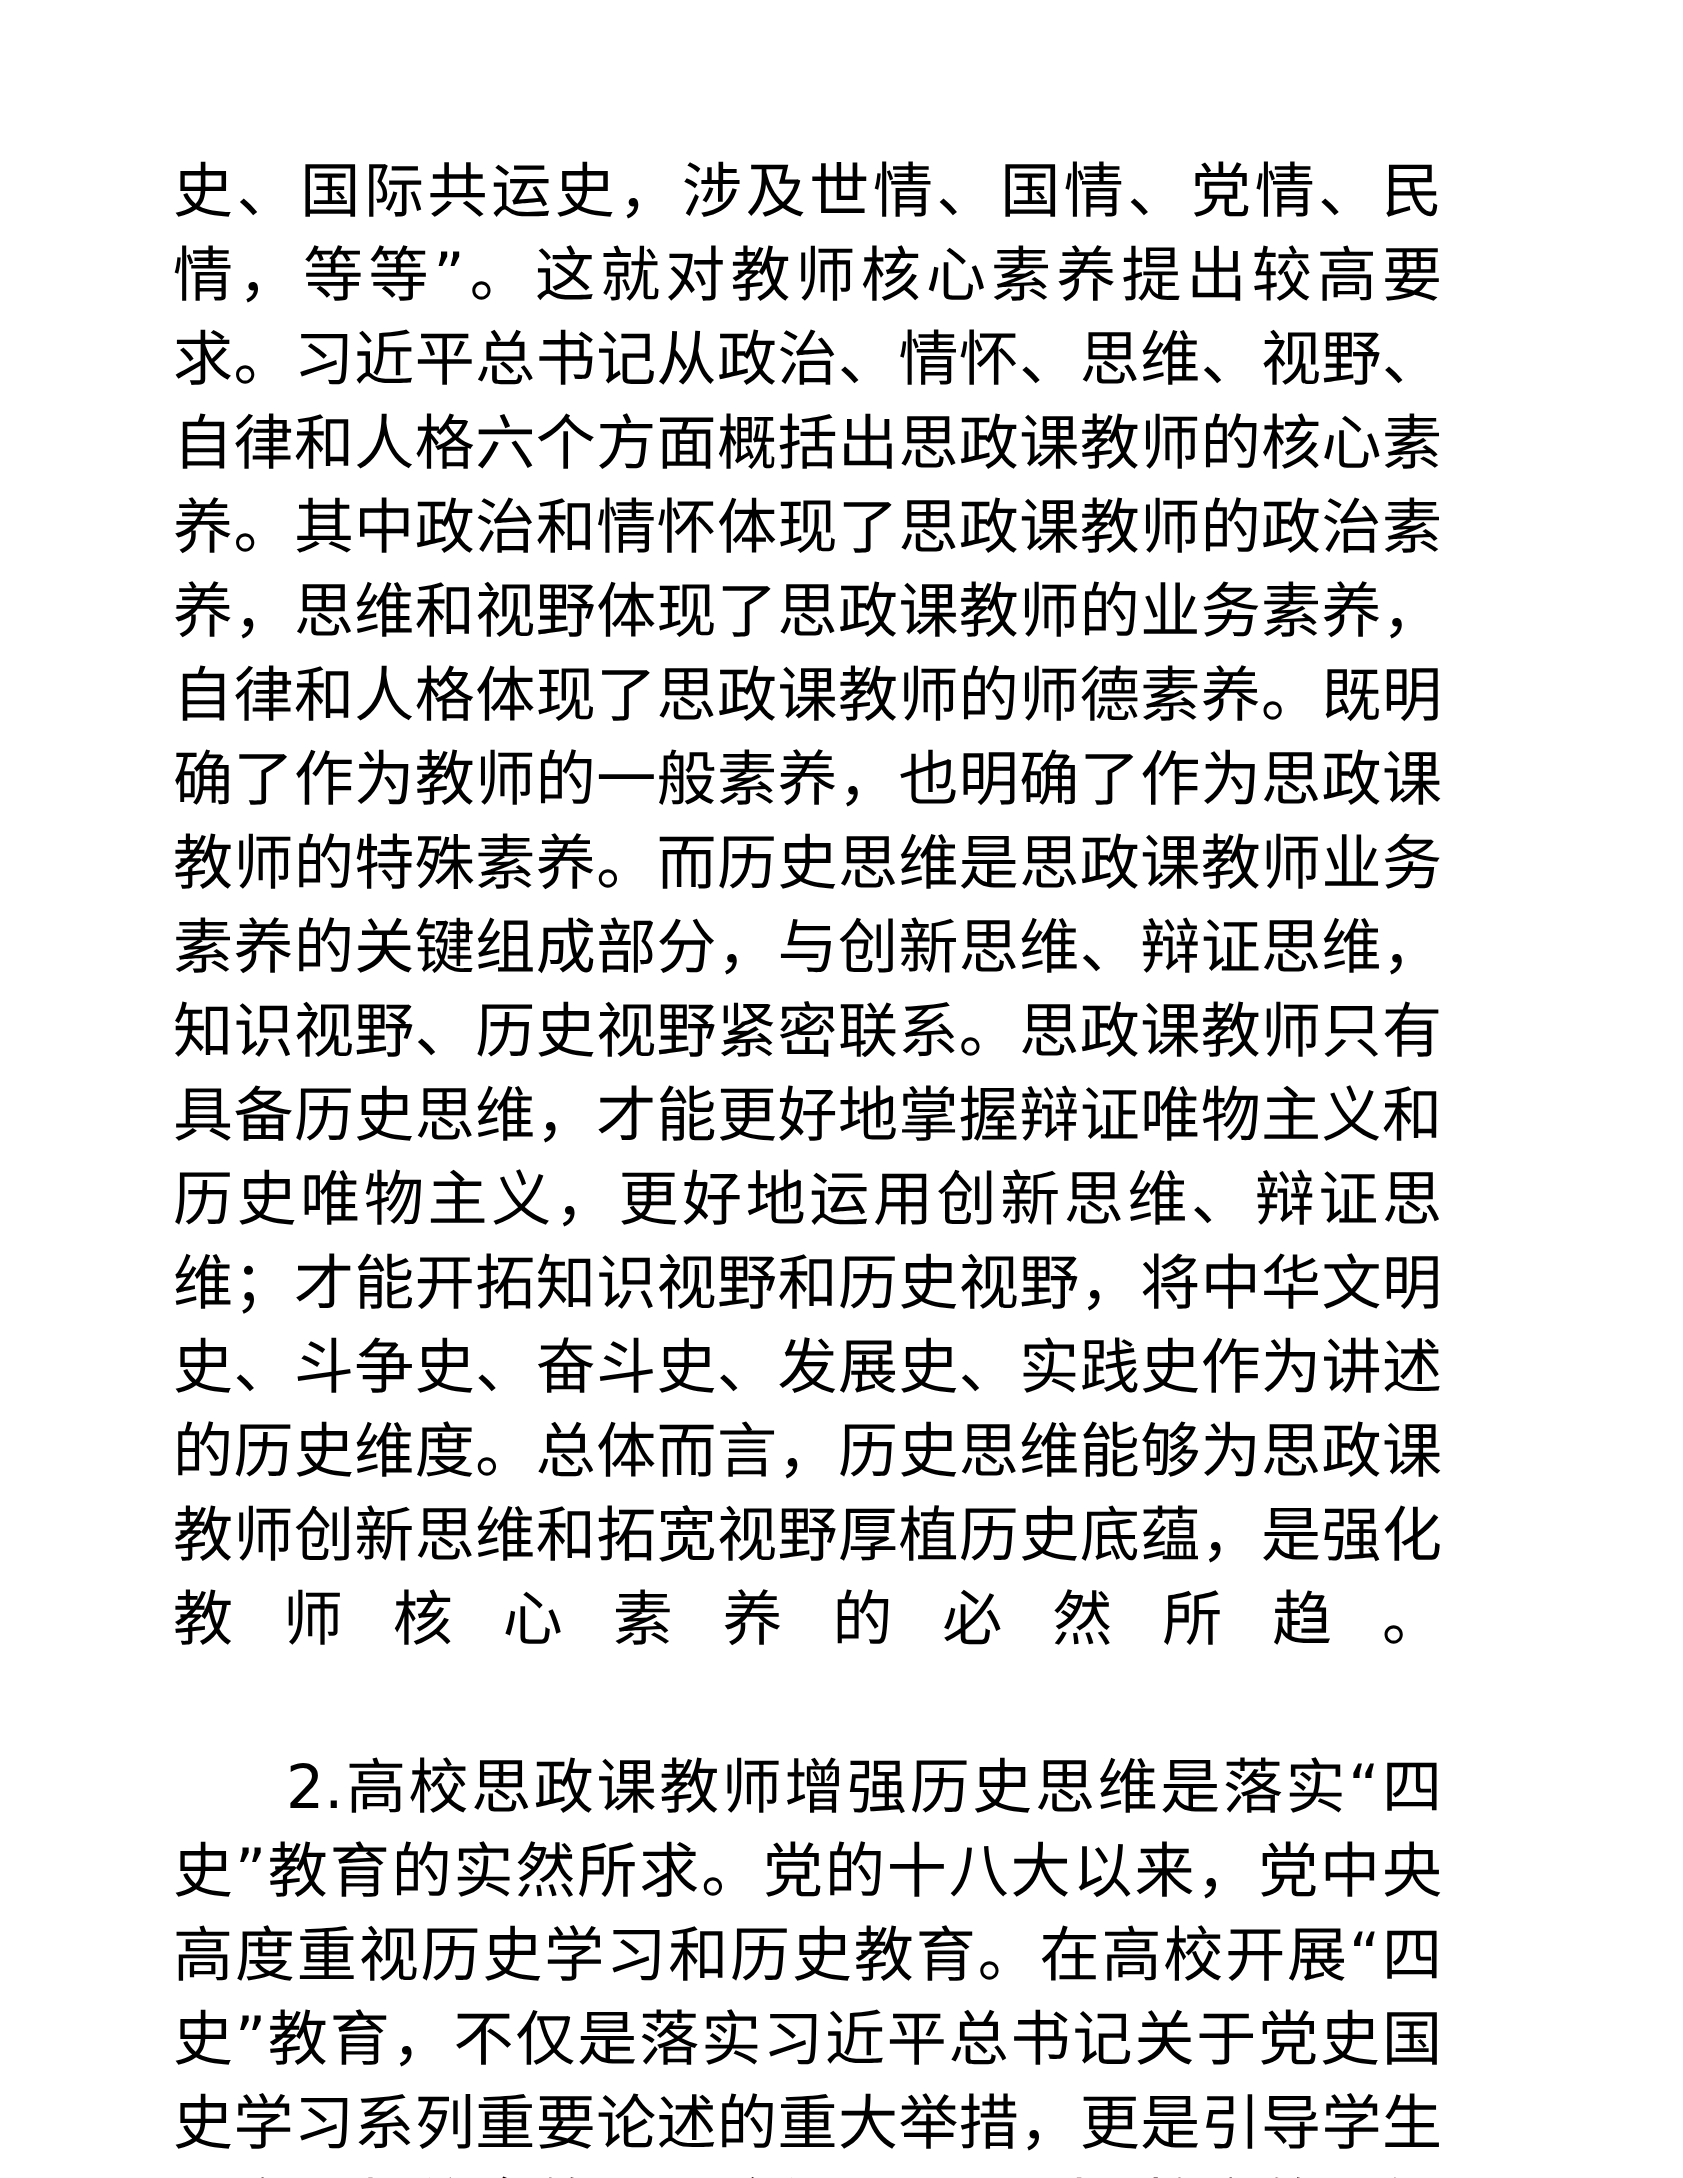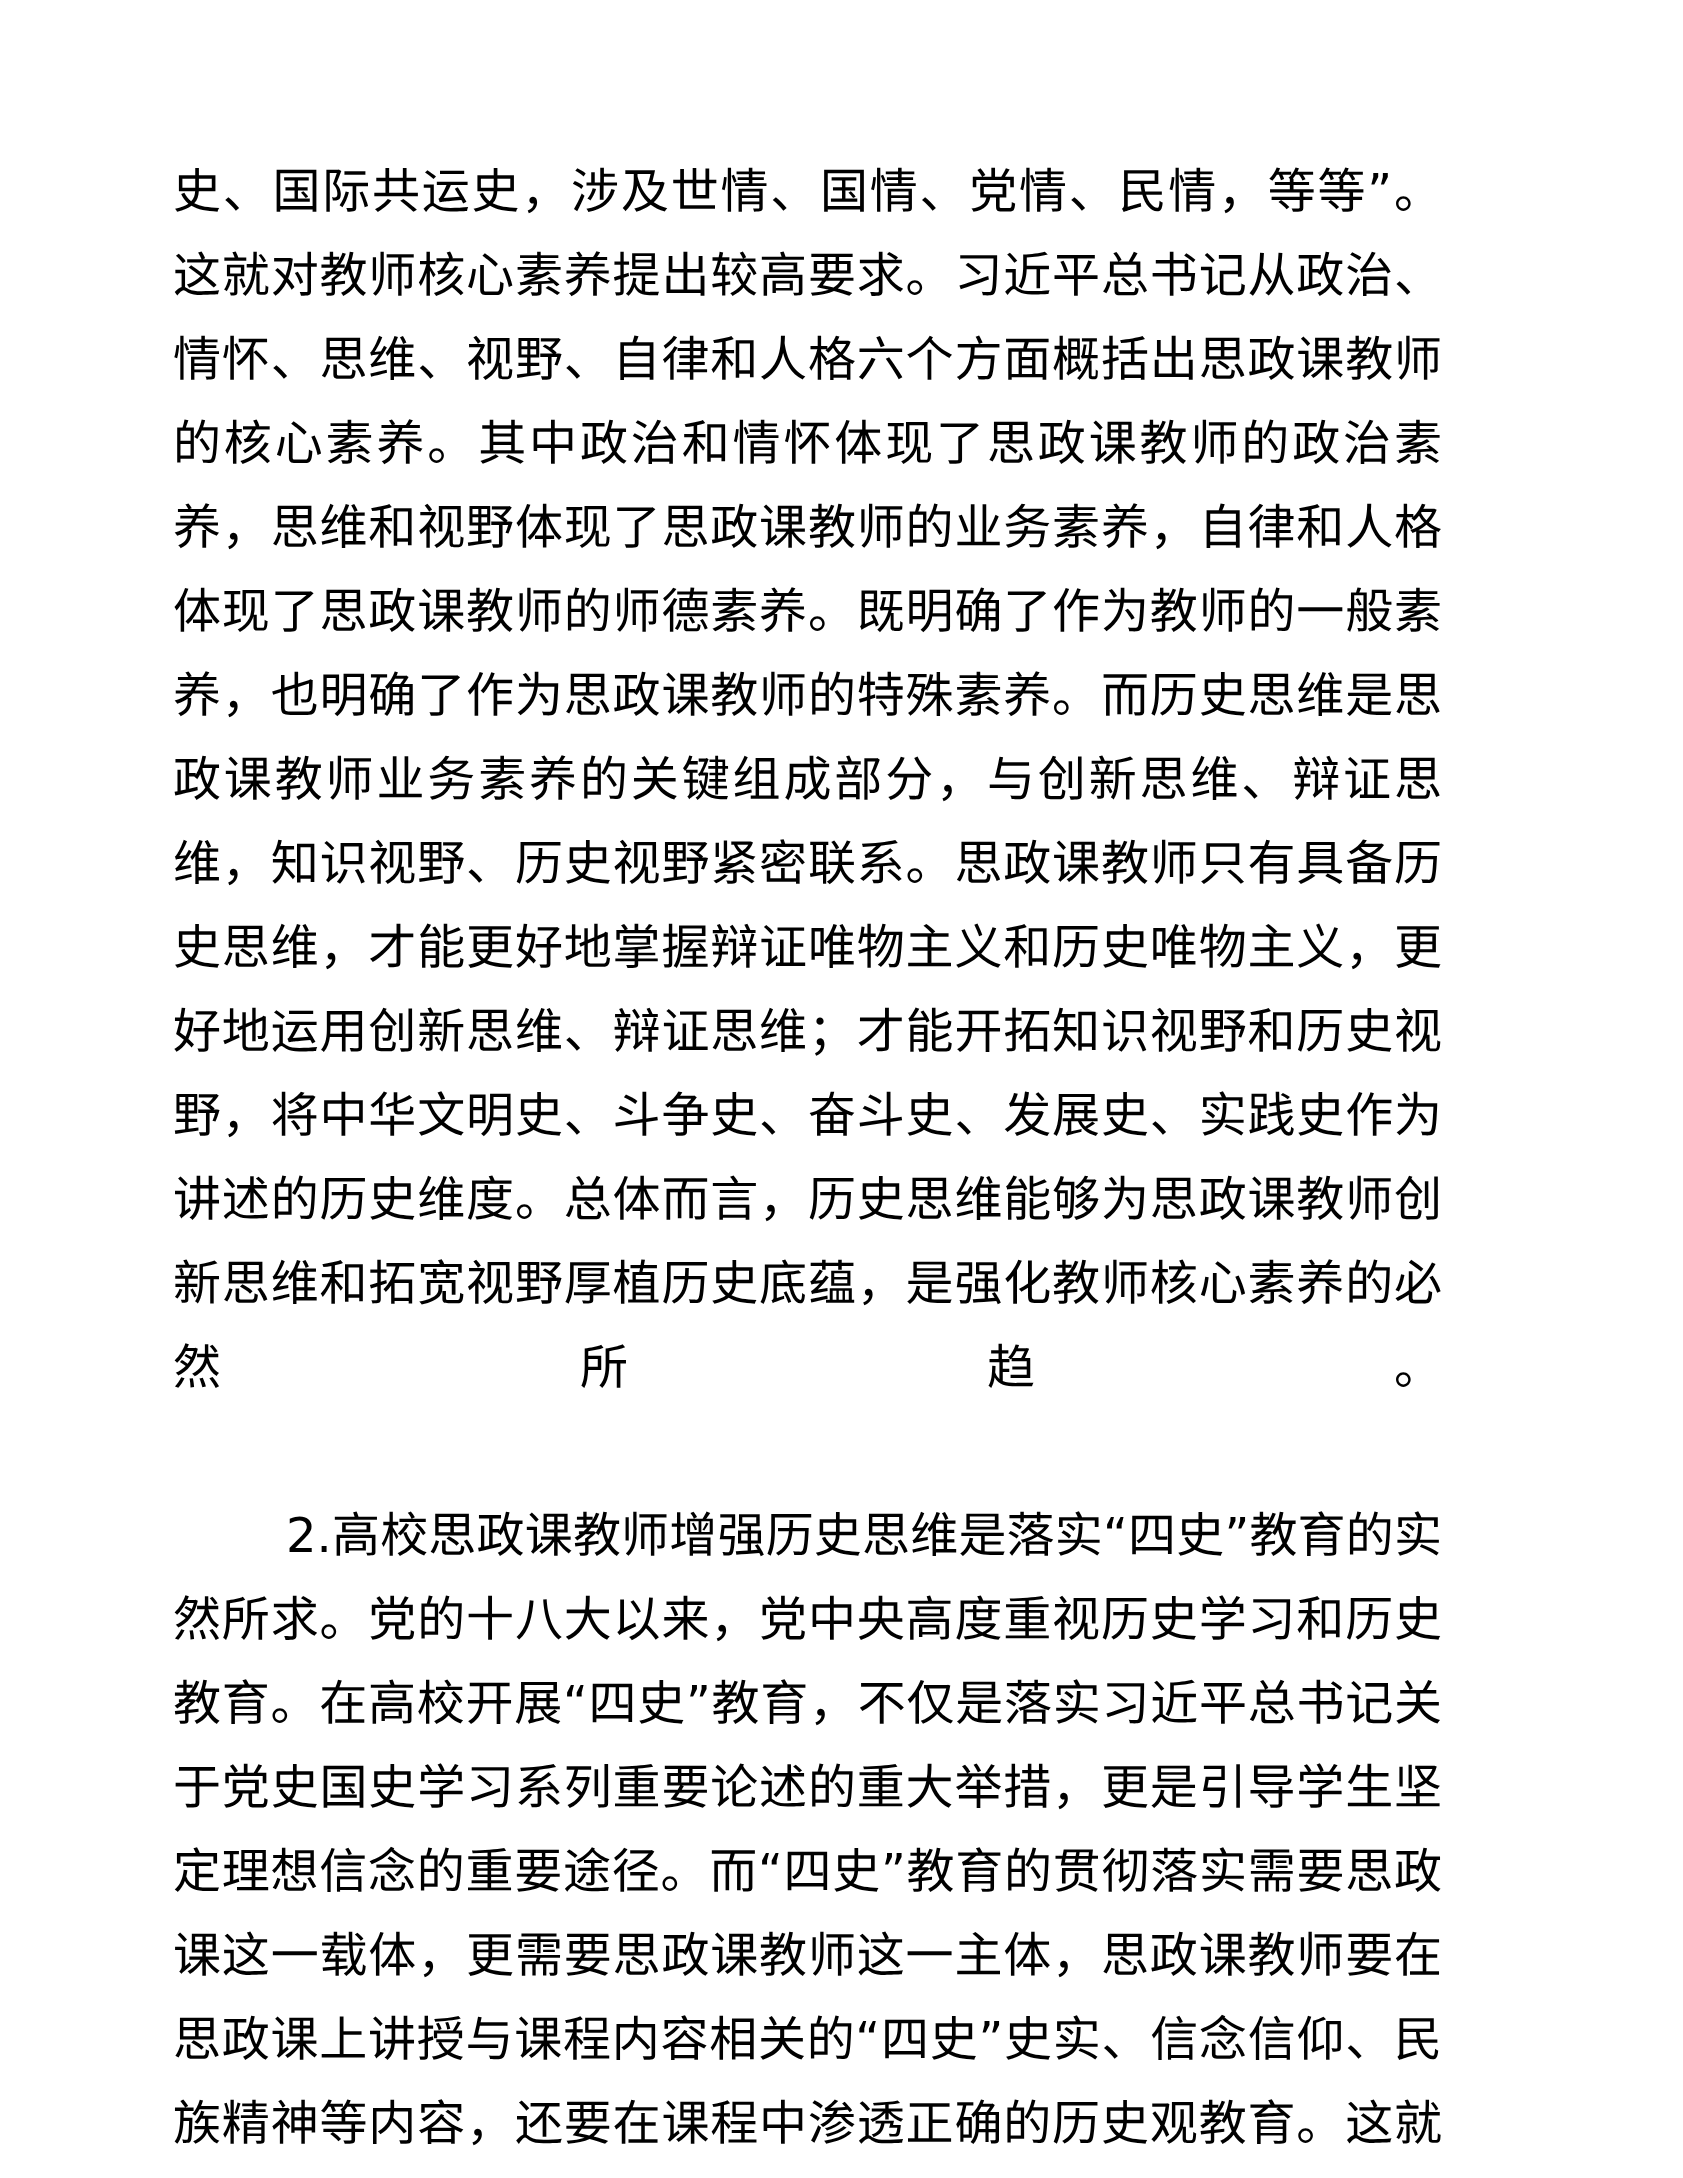--- a/index.html
+++ b/index.html
@@ -21,21 +21,21 @@
   }
   .text-column {
     position: absolute;
     left: 173px;
     top: 149px;
     width: 1269px;
   }
   .para {
     margin: 0 0 0 0;
     font-family: "DejaVu Sans", "Liberation Sans", sans-serif;
-    font-size: 48px;
+    font-size: 60px;
     line-height: 84px;
     color: #000000;
     text-align: justify;
     text-justify: inter-character;
     letter-spacing: 0px;
     font-weight: 400;
     -webkit-font-smoothing: antialiased;
     word-break: break-all;
     white-space: normal;
   }

